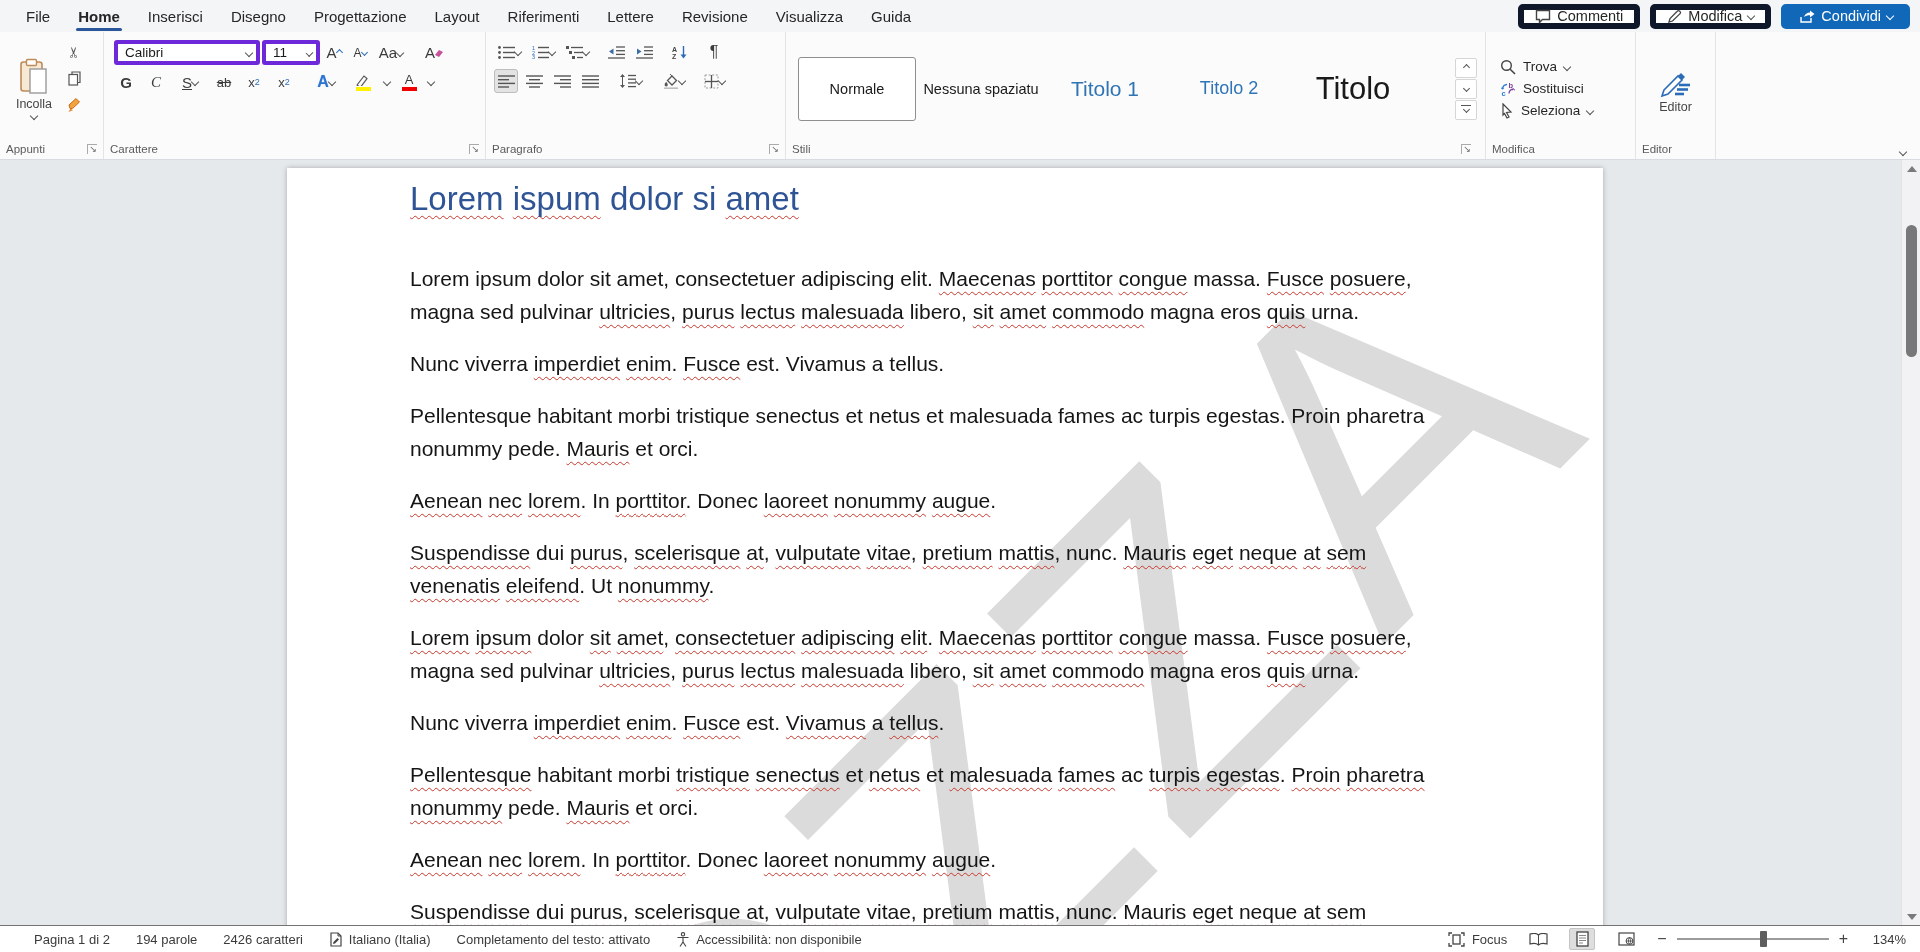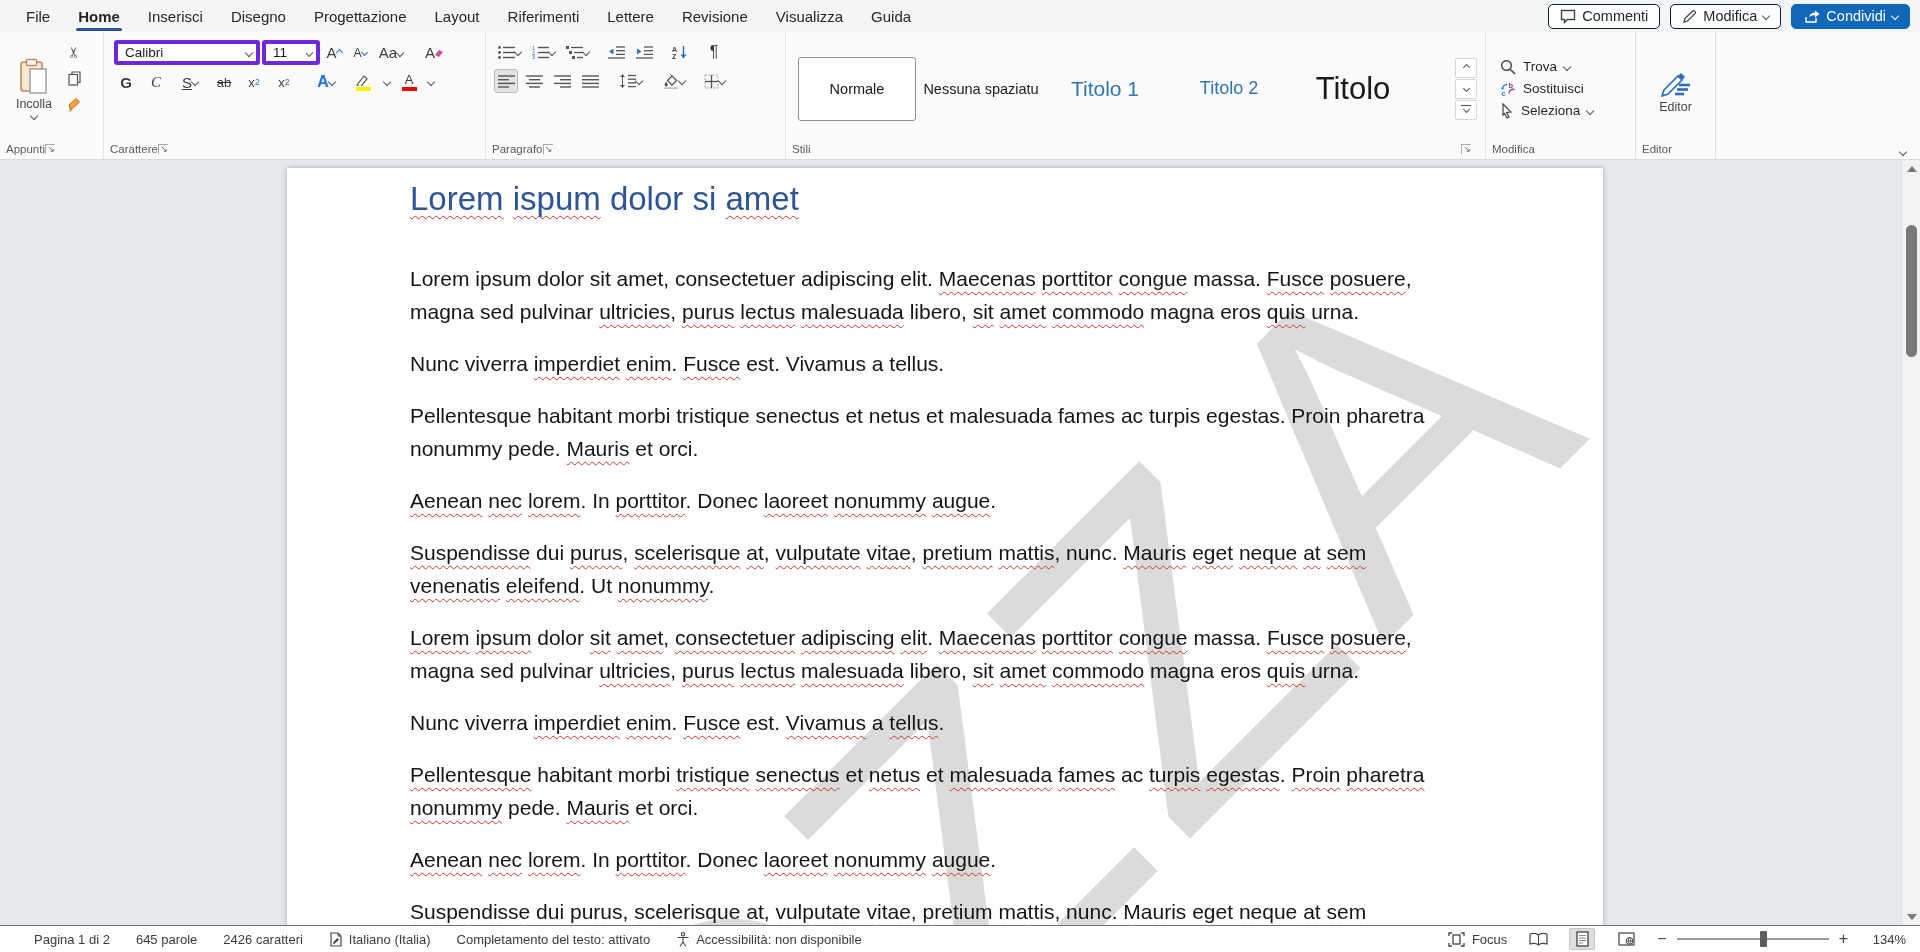--- a/index.html
+++ b/index.html
@@ -7,32 +7,32 @@
     font-family:"Liberation Sans","DejaVu Sans",sans-serif; }
   .app { width:1920px; height:952px; display:flex; flex-direction:column; background:#E6E9EC; }
 
   
   .menubar { height:32px; background:#F4F5F7; display:flex; align-items:center; padding:0 10px 0 14px; flex:0 0 auto; }
   .menu-items { display:flex; align-items:center; gap:4px; }
   .menu-item { font-size:15px; color:#262626; padding:5px 12px; position:relative; cursor:default; white-space:nowrap; }
   .menu-item.active { font-weight:bold; }
   .menu-item.active::after { content:""; position:absolute; left:10px; right:10px; bottom:-1px; height:3px; background:#2B579A; border-radius:2px; }
   .menubar-right { margin-left:auto; display:flex; align-items:center; gap:10px; }
-  .pill-btn { height:25px; display:flex; align-items:center; gap:6px; padding:0 11px; background:#fff; border:1px solid #0f172a; border-radius:5px; font-size:14.5px; color:#262626; }
+  .pill-btn { height:25px; display:flex; align-items:center; gap:6px; padding:0 11px; background:#fff; border:6px solid #0f172a; border-radius:5px; font-size:14.5px; color:#262626; }
   .share-btn { background:#1168B8; border-color:#1168B8; color:#fff; font-weight:500; }
   .share-btn .chev { border-color:#fff; }
 
   .chev { display:inline-block; width:6px; height:6px; border-right:1.4px solid #555; border-bottom:1.4px solid #555; transform:rotate(45deg); vertical-align:2px; }
   .chev.up { transform:rotate(-135deg); vertical-align:-2px; }
 
   
   .ribbon { height:128px; background:#FBFBFC; border-bottom:1px solid #D8DBDF; display:flex; flex:0 0 auto; position:relative; }
   .rgroup { display:flex; flex-direction:column; border-right:1px solid #E4E4E6; padding:6px 6px 0; }
   .rgroup-content { flex:1; display:flex; }
-  .rgroup-label { height:20px; font-size:11.5px; color:#5B5B5B; display:flex; align-items:center; justify-content:flex-start; position:relative; }
+  .rgroup-label { height:20px; font-size:11.5px; color:#5B5B5B; display:flex; align-items:center; justify-content:space-between; position:relative; }
   .launcher { font-size:9px; color:#666; border:1px solid #AAA; border-right:none; border-bottom:none; width:10px; height:10px; line-height:8px; text-align:right; }
   .rbtn { display:flex; align-items:center; justify-content:center; border-radius:3px; color:#444; }
   .big-btn { flex-direction:column; width:56px; padding:2px 0; font-size:12.5px; gap:2px; }
   .small-btn { width:24px; height:24px; font-size:14px; }
 
   
   .clip-col { display:flex; flex-direction:column; justify-content:flex-start; gap:2px; padding-top:2px; }
 
   
   .font-rows { display:flex; flex-direction:column; gap:5px; padding:2px 4px 0; }
@@ -585,21 +585,21 @@
         </div>
     </div>
   </div>
 
   <div class="statusbar">
     <div class="status-left">
         <div class="status-item">
           <span>Pagina 1 di 2</span>
         </div>
         <div class="status-item">
-          <span>645 parole</span>
+          <span>194 parole</span>
         </div>
         <div class="status-item">
           <span>2426 caratteri</span>
         </div>
         <div class="status-item">
           <span class="sicon">
             <svg width="14" height="15" viewBox="0 0 14 15">
               <path d="M2 1h7l3 3v10H2z" fill="none" stroke="#444" stroke-width="1.2"></path>
               <path d="M9 1v3h3" fill="none" stroke="#444"></path>
               <path d="M4.5 10l4-4 1.5 1.5-4 4L4 12z" fill="#444"></path>

